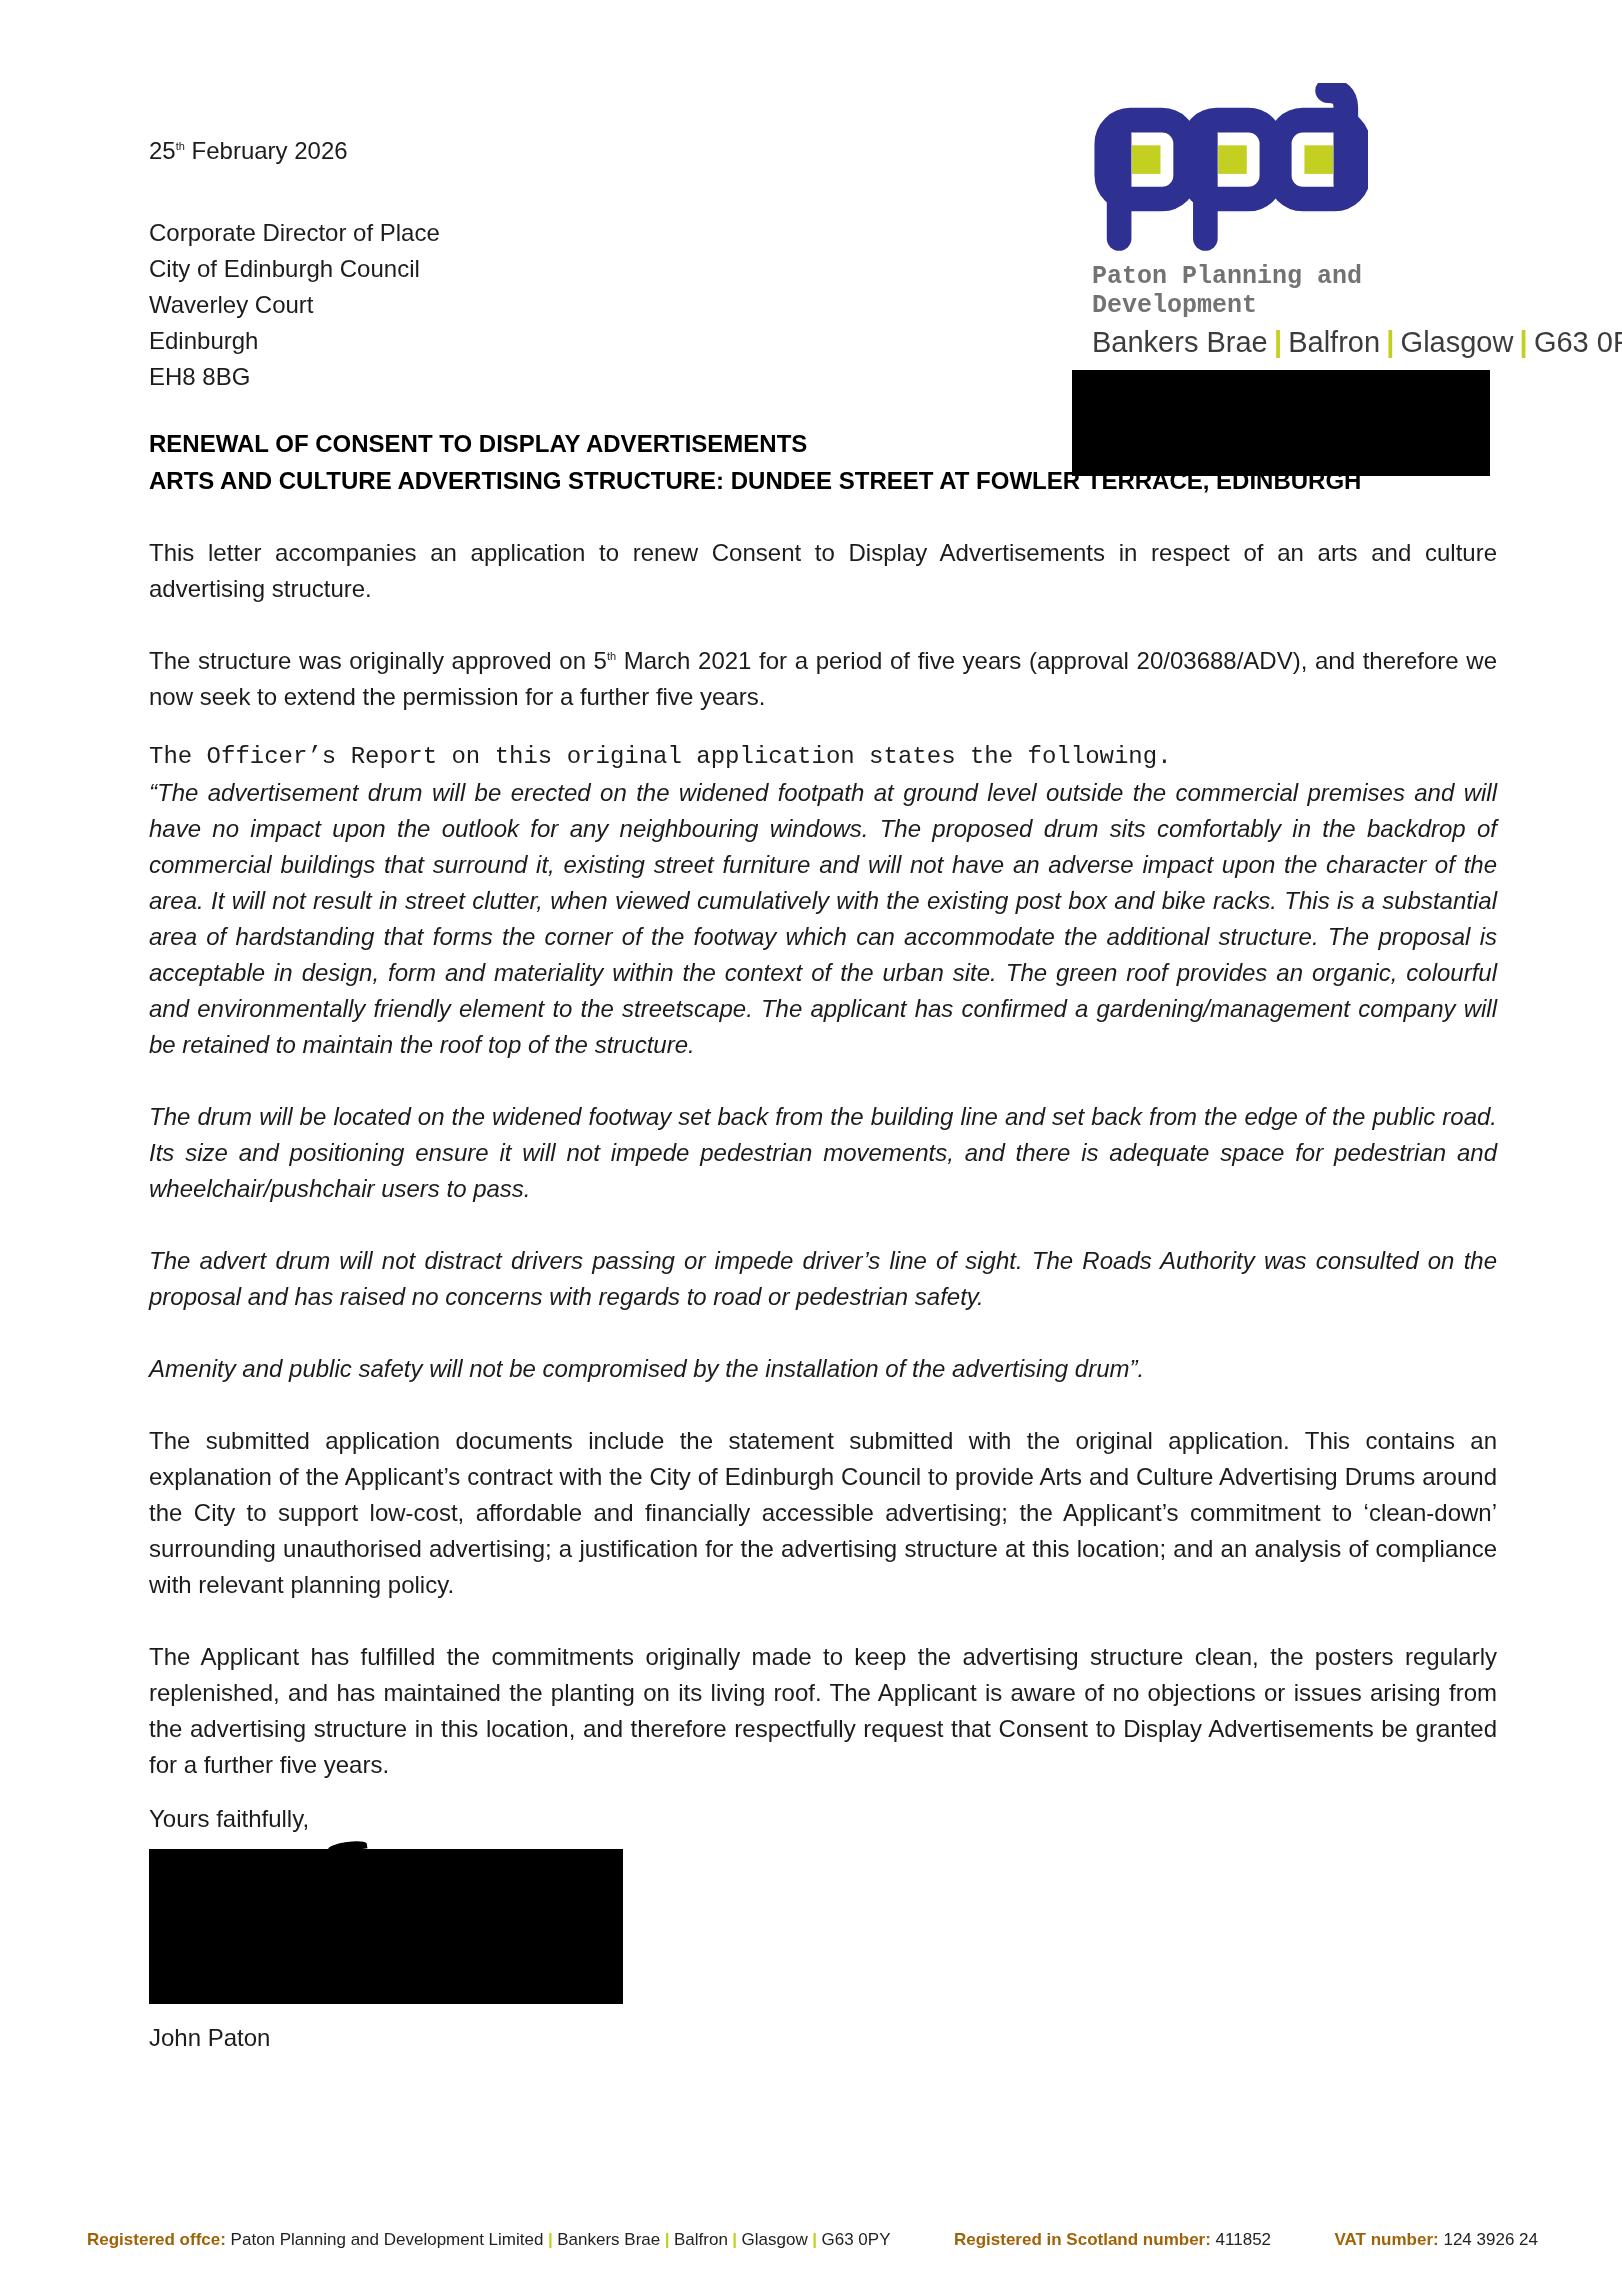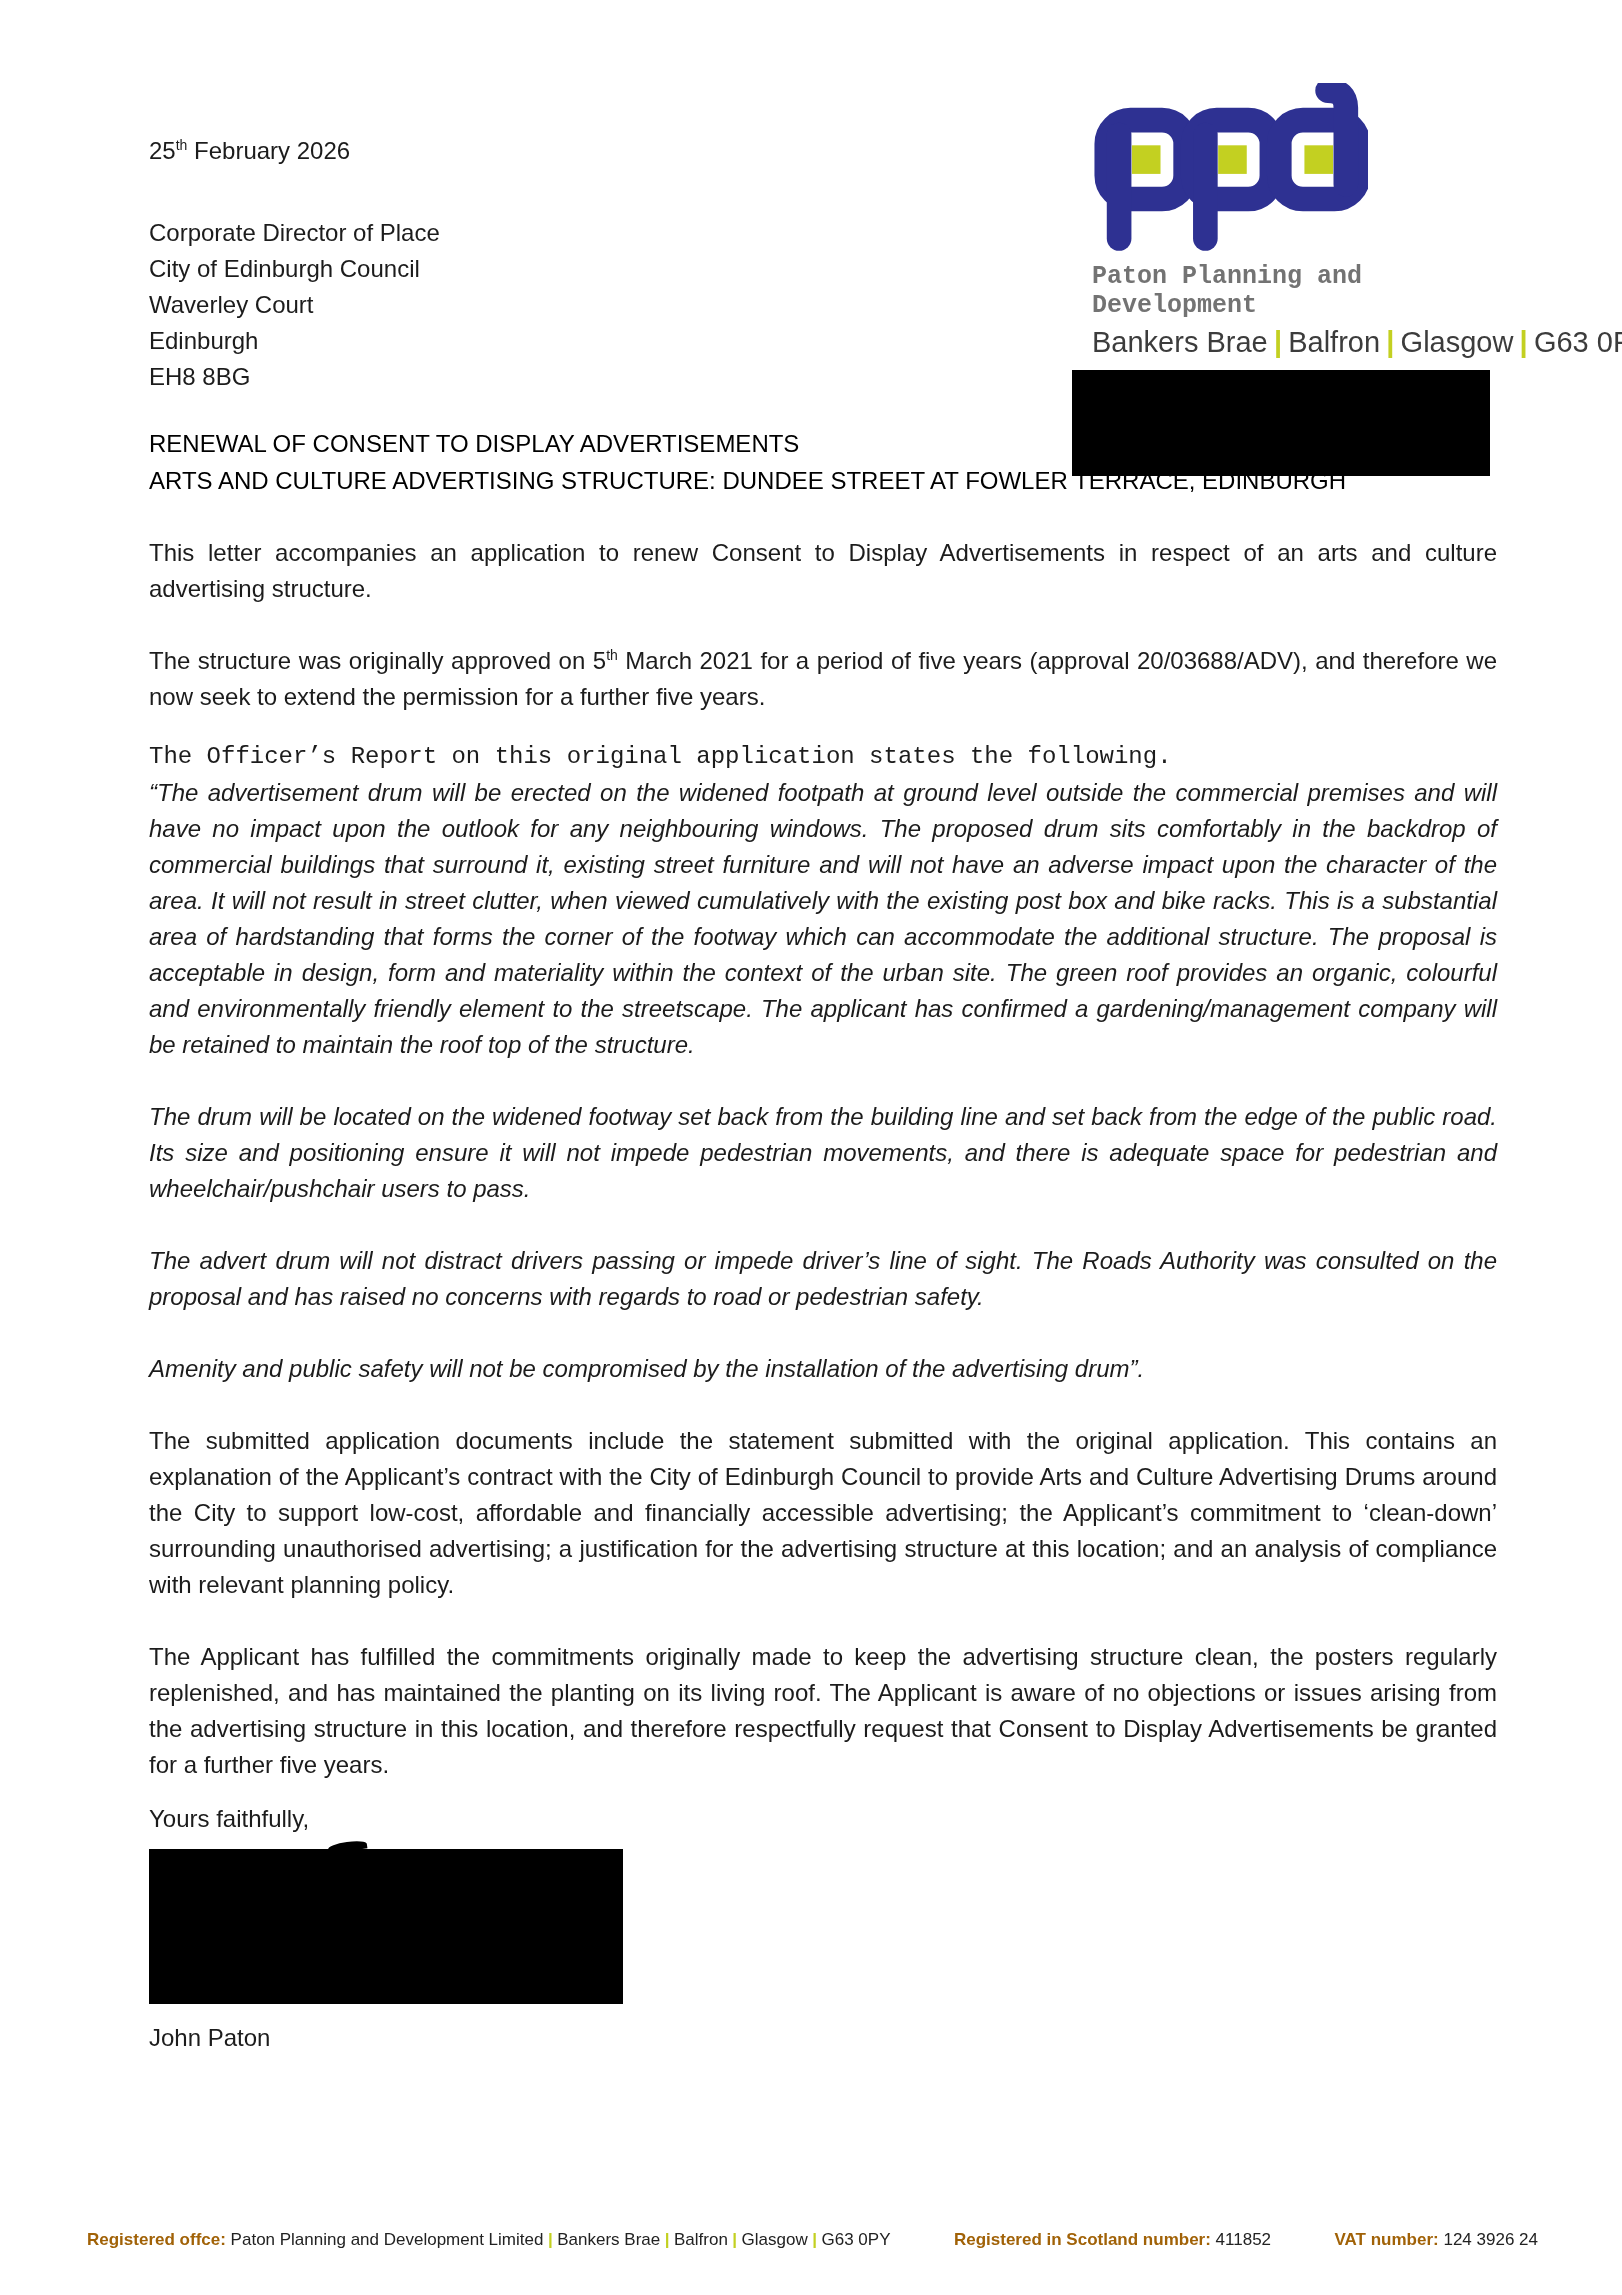--- a/index.html
+++ b/index.html
@@ -9,24 +9,24 @@
     background:#ffffff;
     font-family:"Liberation Sans",sans-serif;
     color:#1c1c1c;
     overflow:hidden;
   }
   .content{
     position:absolute;left:149px;top:0;width:1348px;
     font-size:24px;line-height:36px;
   }
   .date-line{padding-top:133px;}
-  sup{font-size:14px;line-height:0;margin-top:32px;}
+  sup{font-size:11px;line-height:0;margin-top:32px;}
   .recipient{margin-top:46px;}
   .salutation{margin-top:45px;}
-  .subject{margin-top:30px;font-weight:normal;line-height:37px;color:#000;}
+  .subject{margin-top:30px;font-weight:bold;line-height:37px;color:#000;}
   p.body-para{text-align:justify;margin:36px 0 0 0;}
   p.no-gap{margin-top:0;}
   .officer-line{margin-top:24px;font-family:Liberation Mono, monospace;}
   .italic{font-style:italic;}
   .closing{margin-top:18px;}
   .redact{background:#000000;}
   .redact-signature{width:474px;height:155px;margin-top:12.3px;position:relative;}
   .sig-smudge{position:absolute;top:-7.8px;left:179px;width:39px;height:9px;background:#000;border-radius:50% 50% 0 0;transform:rotate(-8deg);}
   .signatory{margin-top:15.7px;}
 

